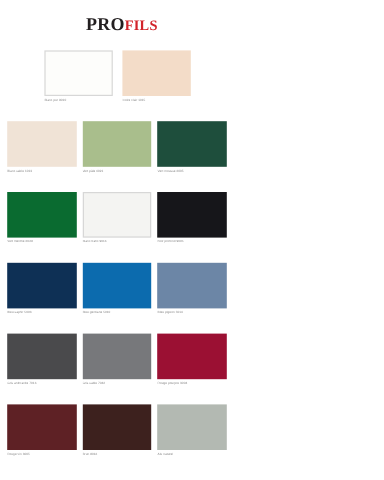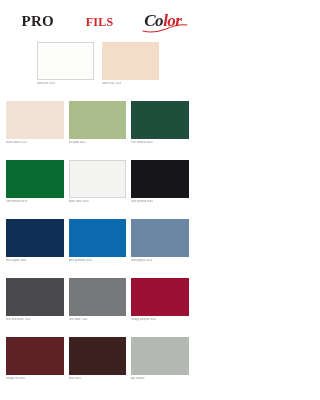--- a/index.html
+++ b/index.html
@@ -19,21 +19,20 @@
 
   
   .header{
     height:42px;
     display:flex;align-items:center;justify-content:center;
     flex:none;
   }
   .logo{
     display:flex;align-items:baseline;
     transform:translateX(4px);
-    gap:32px;
   }
   .logo-pro{
     font-family:"Liberation Serif", serif;
     font-size:15px;font-weight:700;letter-spacing:.2px;
     color:#231f20;
   }
   .logo-fils{
     font-family:"Liberation Serif", serif;
     font-size:12px;font-weight:700;letter-spacing:.2px;
     color:#d2232a;
@@ -102,25 +101,20 @@
 </style>
 </head>
 <body>
 
 <div class="page">
 
   <div class="header">
     <div class="logo">
       <span class="logo-pro">PRO</span>
         <span class="logo-fils">FILS</span>
-        <span class="logo-script"><span class="logo-co">Co</span><span class="logo-lor">lor</span>
-        <svg class="script-swash" viewBox="0 0 46 12" xmlns="http://www.w3.org/2000/svg">
-          <path d="M1 9 C8 11, 16 10, 24 7 C31 4, 38 2, 45 3" stroke="#d2232a" stroke-width="1.1" fill="none" stroke-linecap="round"></path>
-        </svg>
-      </span>
     </div>
   </div>
 
   <div class="grid">
 
     <div class="row row-top">
       <div class="cell">
         <div class="chip chip-outline" style="background:#FDFDFB;"></div>
         <div class="caption">Blanc pur 9010</div>
       </div>

